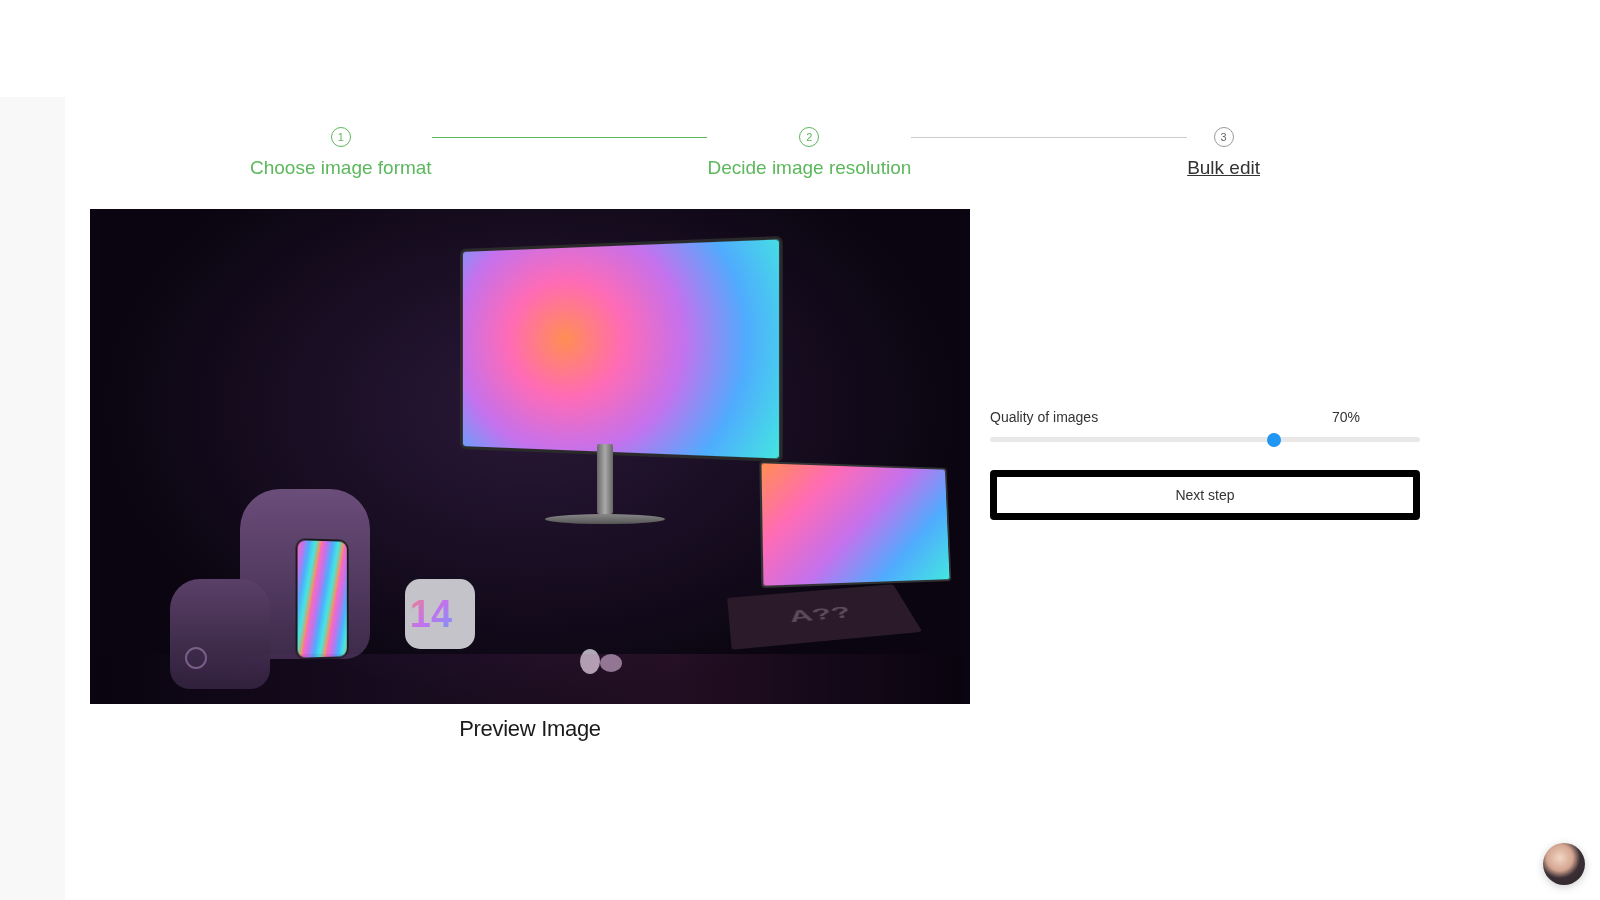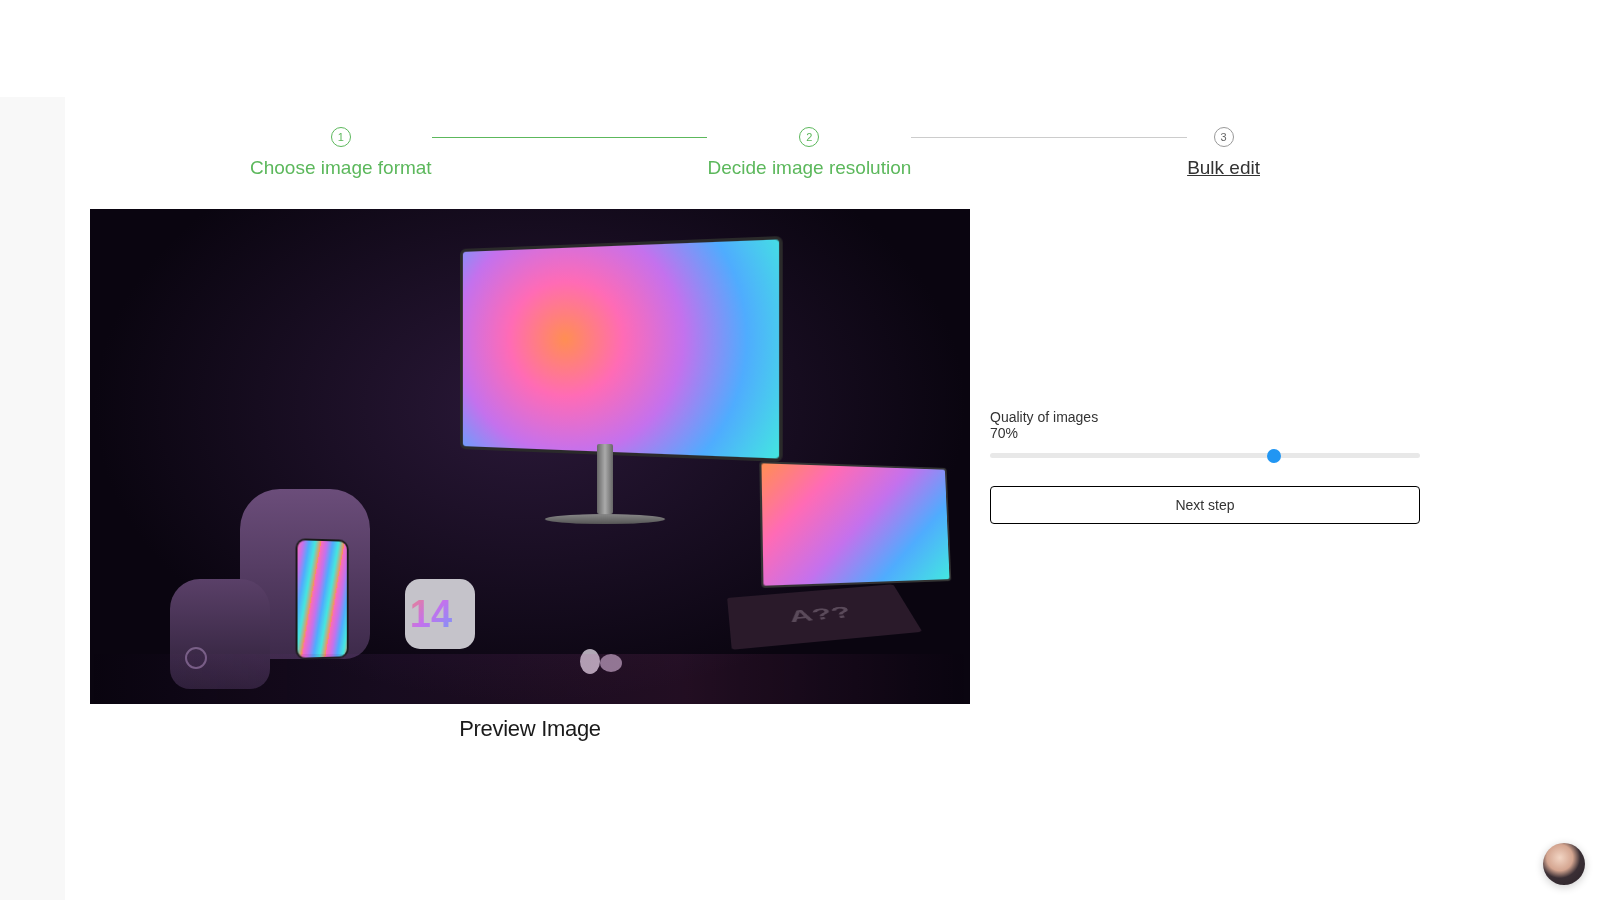--- a/index.html
+++ b/index.html
@@ -307,21 +307,20 @@
     }
     .slider-group {
       margin-bottom: 28px;
     }
     .slider-header {
       display: flex;
       justify-content: space-between;
       font-size: 14px;
       color: #333;
       margin-bottom: 12px;
-      flex-direction: column;
     }
     .slider-header > span:last-child {
       margin-right: 60px;
     }
     .slider-track {
       width: 100%;
       height: 5px;
       background: #e8e8e8;
       border-radius: 3px;
       position: relative;
@@ -334,21 +333,21 @@
       width: 14px;
       height: 14px;
       background: #2196f3;
       border-radius: 50%;
       cursor: grab;
     }
     .next-button {
       width: 100%;
       padding: 10px;
       background: #fff;
-      border: 1px solid #000000;
+      border: 7px solid #000000;
       border-radius: 4px;
       font-size: 14px;
       color: #333;
       cursor: pointer;
     }
     .avatar {
       position: absolute;
       right: 15px;
       bottom: 15px;
       width: 42px;

